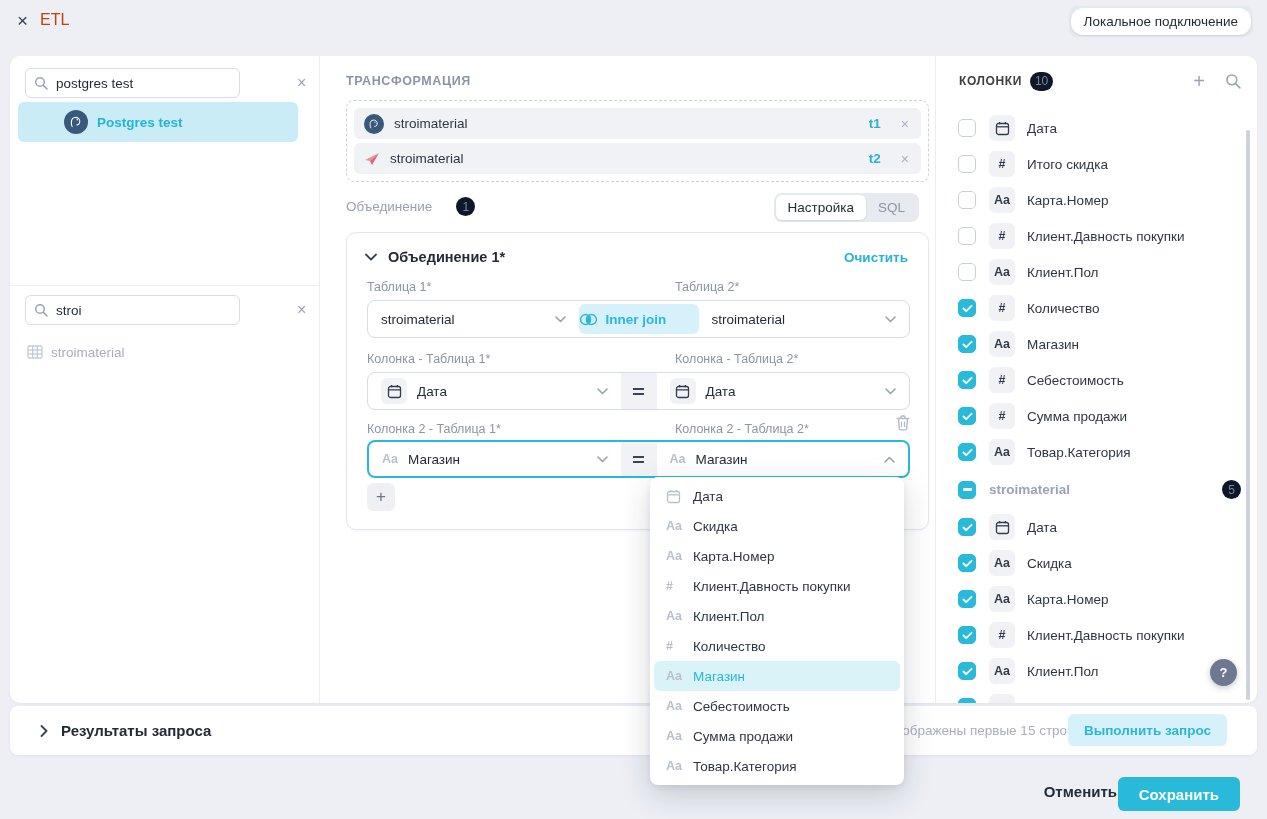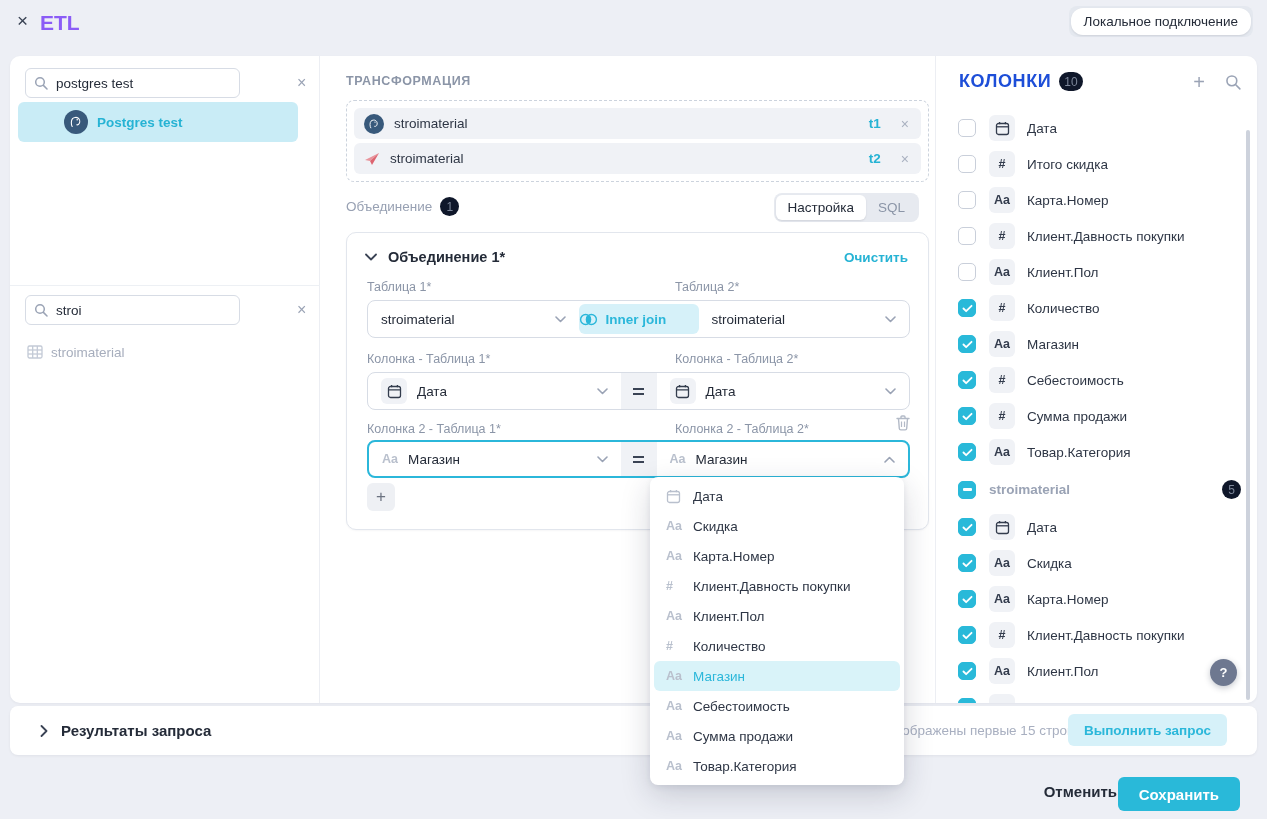--- a/index.html
+++ b/index.html
@@ -3,21 +3,21 @@
 <meta charset="utf-8">
 <style>
 *{box-sizing:border-box;margin:0;padding:0}
 html,body{width:1267px;height:819px}
 body{background:#edeff5;font-family:"Liberation Sans",sans-serif;color:#242b38;font-size:13.5px}
 .app{position:relative;width:1267px;height:819px;overflow:hidden}
 svg{display:block}
 
 
 .close-x{position:absolute;left:17px;top:11px;font-size:19px;color:#3a4354;cursor:pointer;line-height:1}
-.app-title{position:absolute;left:40px;top:11px;font-size:21px;font-weight:700;color:#8b5cf6}
+.app-title{position:absolute;left:40px;top:11px;font-size:16px;font-weight:400;color:#c2410c}
 .seg{position:absolute;right:14px;top:6px;height:31px;background:#e4e8ef;border-radius:8px;display:flex;align-items:center;padding:2px}
 .seg-btn{height:27px;display:flex;align-items:center;padding:0 13px;border-radius:12px;color:#b9c0cd;white-space:nowrap}
 .seg-btn.active{background:#fff;color:#242b38;box-shadow:0 1px 2px rgba(16,24,40,.1)}
 
 
 .main-card{position:absolute;left:10px;top:56px;width:1247px;height:647px;background:#fff;border-radius:10px;box-shadow:0 1px 3px rgba(16,24,40,.05)}
 
 
 .left-col{position:absolute;left:0;top:0;width:310px;height:100%;border-right:1px solid #eceef3}
 .search-wrap{position:absolute;left:15px;width:215px;height:30px}
@@ -32,21 +32,21 @@
 
 
 .mid-col{position:absolute;left:310px;top:0;width:615px;height:100%}
 .sec-label{position:absolute;left:26px;top:18px;font-size:12.5px;font-weight:700;letter-spacing:.6px;color:#8b95a7}
 .dashed-box{position:absolute;left:26px;top:44px;width:583px;height:82px;border:1px dashed #ccd3dd;border-radius:8px;padding:7px;display:flex;flex-direction:column;gap:4px}
 .t-row{height:32px;background:#f0f2f6;border-radius:6px;display:flex;align-items:center;padding:0 12px 0 10px;gap:10px;cursor:pointer}
 .t-row .nm{color:#2e3645}
 .t-row .alias{margin-left:auto;color:#26b3d4;font-weight:600}
 .t-row .rm{color:#a9b1c0;font-size:14px;margin-left:10px;cursor:pointer;line-height:1}
 .pg-sm{width:20px;height:20px;border-radius:50%;background:#38597b;display:flex;align-items:center;justify-content:center;flex:none}
-.join-sec{position:absolute;left:26px;top:141px;display:flex;align-items:center;gap:8px;color:#98a1b3}
+.join-sec{position:absolute;left:26px;top:141px;display:flex;align-items:center;gap:24px;color:#98a1b3}
 .badge{background:#0f172a;border-radius:10px;min-width:19px;height:19px;padding:0 5px;display:flex;align-items:center;justify-content:center;font-size:12px;color:#7c8699}
 .tabs{position:absolute;right:16px;top:137px;height:29px;background:#e7eaf0;border-radius:8px;display:flex;align-items:center;padding:2px}
 .tab{height:25px;display:flex;align-items:center;padding:0 12px;border-radius:6px;color:#8b95a7;cursor:pointer}
 .tab.active{background:#fff;color:#242b38;box-shadow:0 1px 2px rgba(16,24,40,.1)}
 
 
 .join-card{position:absolute;left:26px;top:176px;width:583px;height:298px;background:#fff;border:1px solid #e2e6ed;border-radius:10px;box-shadow:0 1px 2px rgba(16,24,40,.04)}
 .jc-head{position:absolute;left:18px;right:20px;top:16px;display:flex;align-items:center}
 .jc-title{margin-left:11px;font-size:14.5px;font-weight:700;color:#242b38}
 .jc-clear{margin-left:auto;color:#26b3d4;font-weight:600;cursor:pointer}
@@ -68,21 +68,21 @@
 .dropdown{position:absolute;left:650px;top:477px;width:254px;background:#fff;border-radius:8px;box-shadow:0 10px 30px rgba(25,35,60,.18),0 2px 6px rgba(25,35,60,.08);padding:4px 0;z-index:50}
 .dd-item{height:30px;display:flex;align-items:center;padding:0 10px 0 16px;cursor:pointer}
 .dd-item.sel{margin:0 4px;padding-left:12px;border-radius:6px;background:#d9f3f9}
 .dd-ic{width:27px;color:#b9c0cd;font-weight:600;font-size:12.5px;flex:none}
 .dd-label{color:#2e3645}
 .dd-item.sel .dd-label{color:#2bb7da}
 
 
 .right-col{position:absolute;left:925px;top:0;width:322px;height:100%;border-left:1px solid #eceef3}
 .cp-head{position:absolute;left:23px;top:15px;right:16px;display:flex;align-items:center;gap:8px}
-.cp-title{font-size:18px;font-weight:700;letter-spacing:.6px;color:#1d4ed8}
+.cp-title{font-size:12px;font-weight:700;letter-spacing:.6px;color:#404040}
 .cp-plus{margin-left:auto;font-size:20px;font-weight:300;color:#9aa3b5;cursor:pointer;line-height:1}
 .cp-search{margin-left:12px;cursor:pointer}
 .cp-list{position:absolute;left:0;top:54px;width:100%;height:593px;overflow:hidden}
 .cp-row{height:36px;display:flex;align-items:center;padding-left:22px;cursor:pointer}
 .cb{width:18px;height:18px;border-radius:5px;border:1.5px solid #c9cfda;background:#fff;flex:none;display:flex;align-items:center;justify-content:center;cursor:pointer}
 .cb.on{background:#29b9d9;border-color:#29b9d9}
 .cb .minus{width:9px;height:2.4px;background:#fff;border-radius:1px}
 .tbox{width:26px;height:26px;background:#f0f2f6;border-radius:6px;display:flex;align-items:center;justify-content:center;margin-left:13px;flex:none;font-size:12.5px;font-weight:600;color:#333c4d}
 .cp-label{margin-left:12px;color:#2e3645}
 .cp-group{height:39px;display:flex;align-items:center;padding:0 16px 0 22px}

